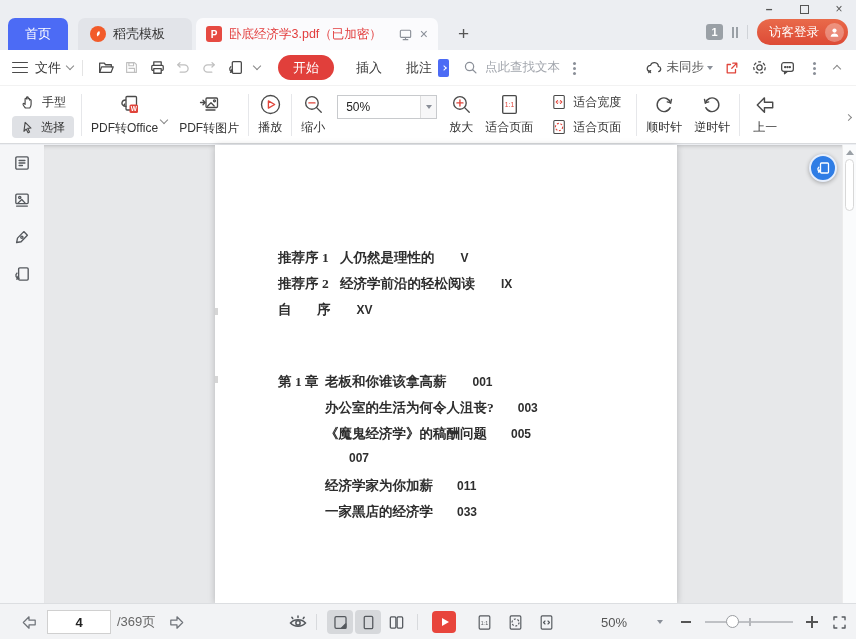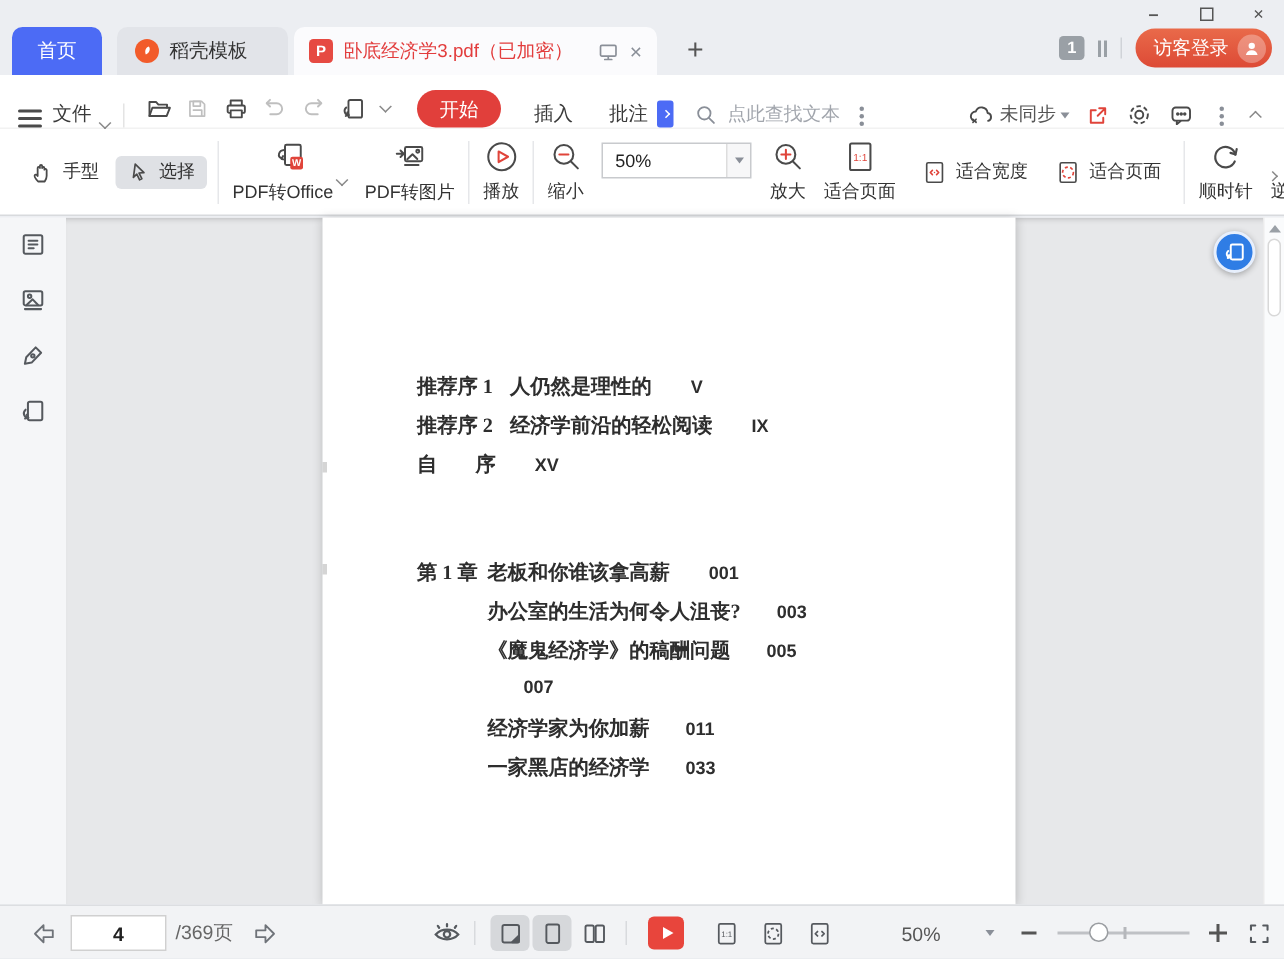--- a/index.html
+++ b/index.html
@@ -24,21 +24,21 @@
 .tab-close{color:#8a8f98;font-size:14px;}
 .new-tab{margin-left:14px;height:32px;display:flex;align-items:center;font-size:19px;color:#555;padding:0 6px;}
 .titlebar-right{position:absolute;right:8px;bottom:5px;display:flex;align-items:center;gap:9px;}
 .count-badge{width:17px;height:16px;background:#9aa0a6;border-radius:3px;color:#fff;font-size:11px;font-weight:bold;display:flex;align-items:center;justify-content:center;}
 .winbars{display:flex;gap:2px;}
 .winbars i{width:2px;height:11px;background:#9aa0a6;}
 .tb-vdiv{width:1px;height:14px;background:#d0d3d8;}
 .login-pill{height:26px;border-radius:13px;background:linear-gradient(180deg,#e96a4a,#dd4a36);color:#fff;font-size:12.5px;display:flex;align-items:center;gap:6px;padding:0 4px 0 12px;}
 .avatar{width:19px;height:19px;border-radius:50%;background:rgba(255,255,255,.3);display:flex;align-items:center;justify-content:center;}
 
-.menubar{position:absolute;top:50px;left:0;right:0;height:36px;background:#fff;border-bottom:1px solid #f2f2f2;display:flex;align-items:flex-end;padding:0 12px 0 12px;}
+.menubar{position:absolute;top:50px;left:0;right:0;height:36px;background:#fff;border-bottom:1px solid #f2f2f2;display:flex;align-items:center;padding:0 12px 0 12px;}
 .hamb{width:16px;display:flex;flex-direction:column;gap:3.5px;}
 .hamb i{height:1.6px;background:#4a4a4a;border-radius:1px;}
 .menu-text{font-size:13px;color:#3a3a3a;}
 .chv{display:inline-block;width:6px;height:6px;border-right:1.3px solid #888;border-bottom:1.3px solid #888;}
 .chv-d{transform:rotate(45deg);margin-top:-3px;}
 .chv-u{transform:rotate(-135deg);margin-top:3px;}
 .chv-r{transform:rotate(-45deg);}
 .mb-div{width:1px;height:16px;background:#e4e4e4;margin:0 9px;}
 .mb-btn{width:26px;height:26px;display:flex;align-items:center;justify-content:center;}
 .disabled{opacity:.35;}
@@ -49,21 +49,21 @@
 .search-group{display:flex;align-items:center;gap:7px;margin-left:14px;}
 .search-ph{font-size:12.5px;color:#a2a6ad;}
 .kebab{width:14px;height:16px;position:relative;}
 .kebab::before{content:"";position:absolute;left:6px;top:7px;width:3px;height:3px;border-radius:50%;background:#8a8f98;box-shadow:0 -5px 0 #8a8f98,0 5px 0 #8a8f98;}
 .mb-right{margin-left:auto;display:flex;align-items:center;}
 .sync-label{font-size:12.5px;color:#555;margin:0 3px 0 5px;}
 .caret{width:0;height:0;border-left:3.5px solid transparent;border-right:3.5px solid transparent;border-top:4.5px solid #8a8f98;}
 .mb-right .ic{margin-left:11px;}
 
 .toolbar{position:absolute;top:86px;left:0;right:0;height:58px;background:#fff;border-bottom:1px solid #d8dadd;display:flex;align-items:center;padding-left:8px;overflow:hidden;}
-.tb-stack{display:flex;gap:3px;padding:0 4px;}
+.tb-stack{display:flex;flex-direction:column;gap:3px;padding:0 4px;}
 .tb-mini{display:flex;align-items:center;gap:6px;height:22px;padding:0 8px;border-radius:4px;font-size:12px;color:#333;white-space:nowrap;}
 .tb-mini.pressed{background:#dfe1e5;}
 .tb-big{display:flex;flex-direction:column;align-items:center;gap:3px;padding:0 6px;font-size:12px;color:#333;}
 .tb-big .lbl{white-space:nowrap;display:flex;align-items:flex-start;gap:3px;}
 .tb-div{width:1px;height:42px;background:#e6e7ea;margin:0 3px;flex:none;}
 .zoombox{width:100px;height:24px;border:1px solid #c8cacd;background:#fff;display:flex;align-items:center;align-self:flex-start;margin:9px 6px 0 6px;flex:none;}
 .zoombox .val{flex:1;padding-left:8px;font-size:12px;color:#222;}
 .zoombox .dd{width:16px;height:100%;border-left:1px solid #ddd;background:#f7f7f8;display:flex;align-items:center;justify-content:center;}
 .tb-expander{position:absolute;right:2px;top:19px;width:12px;height:24px;display:flex;align-items:center;justify-content:center;}
 .tb-expander .chv{width:5px;height:5px;}

